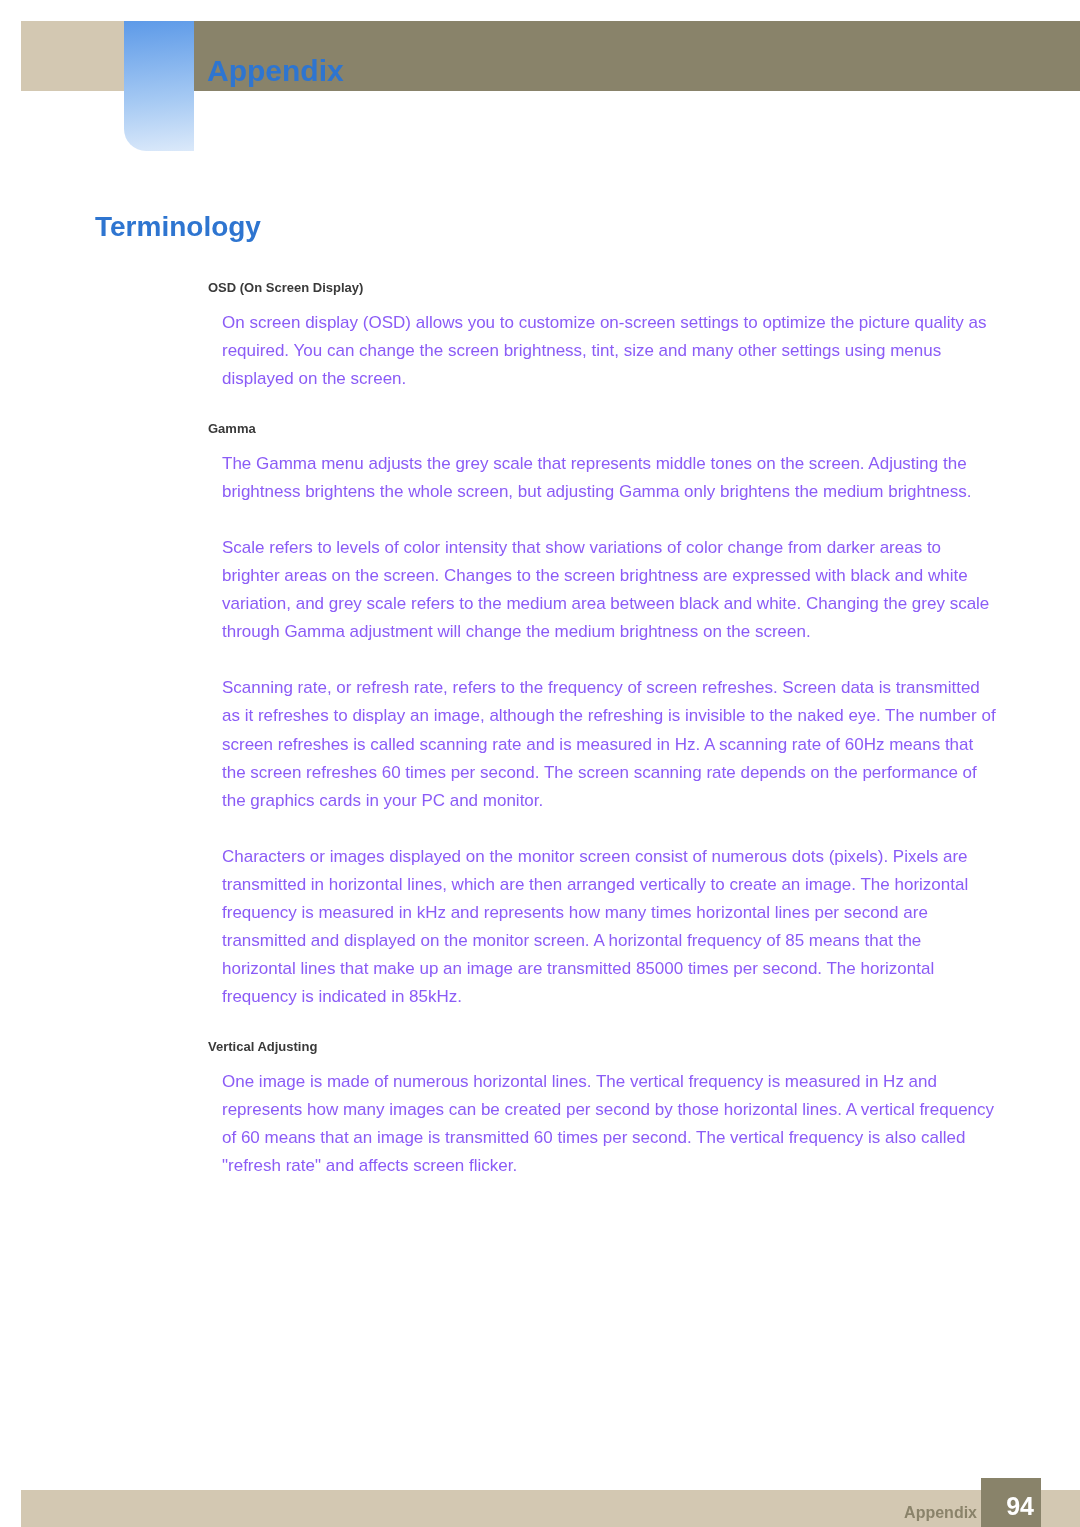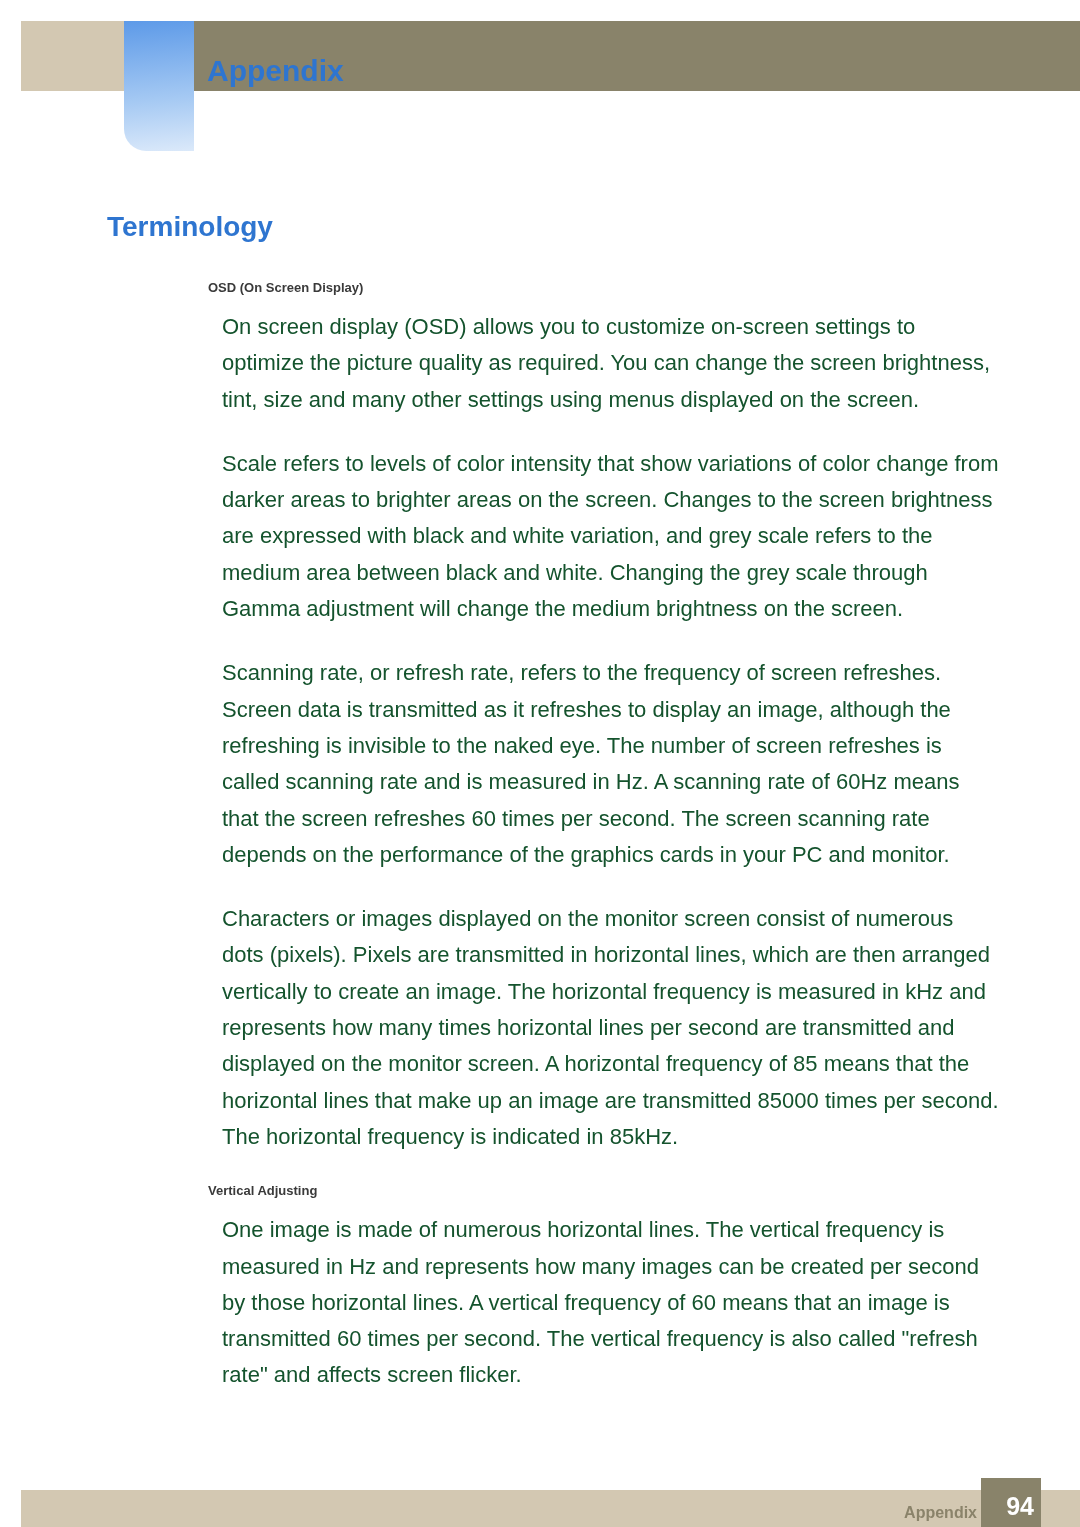--- a/index.html
+++ b/index.html
@@ -40,44 +40,44 @@
       position: absolute;
       top: 33px;
       left: 186px;
       font-size: 30px;
       font-weight: bold;
       color: #2e75d0;
     }
     .section-title {
       position: absolute;
       top: 190px;
-      left: 86px;
+      left: 74px;
       font-size: 28px;
       font-weight: bold;
       color: #2e75d0;
       text-align: right;
     }
     .content {
       position: absolute;
       top: 252px;
       left: 173px;
       right: 74px;
       color: #4a4a4a;
     }
     .term-block { margin-bottom: 28px; }
     .term-title {
       font-size: 13px;
       font-weight: bold;
       color: #3a3a3a;
       margin-bottom: 14px;
     }
     .term-body {
-      font-size: 22px;
+      font-size: 17px;
       line-height: 1.65;
-      color: #14532d;
+      color: #8b5cf6;
       padding-left: 14px;
     }
     .footer-bar {
       position: absolute;
       bottom: 0;
       left: 0;
       right: 0;
       height: 44px;
       background: #d3c8b2;
     }
@@ -116,20 +116,22 @@
 <div class="header-title">Appendix</div>
 
 <div class="section-title">Terminology</div>
 
 <div class="content">
   <div class="term-block">
     <div class="term-title">OSD (On Screen Display)</div>
     <div class="term-body">On screen display (OSD) allows you to customize on-screen settings to optimize the picture quality as required. You can change the screen brightness, tint, size and many other settings using menus displayed on the screen.</div>
   </div>
   <div class="term-block">
+    <div class="term-title">Gamma</div>
+    <div class="term-body">The Gamma menu adjusts the grey scale that represents middle tones on the screen. Adjusting the brightness brightens the whole screen, but adjusting Gamma only brightens the medium brightness.</div>
   </div>
   <div class="term-block">
     <div class="term-body">Scale refers to levels of color intensity that show variations of color change from darker areas to brighter areas on the screen. Changes to the screen brightness are expressed with black and white variation, and grey scale refers to the medium area between black and white. Changing the grey scale through Gamma adjustment will change the medium brightness on the screen.</div>
   </div>
   <div class="term-block">
     <div class="term-body">Scanning rate, or refresh rate, refers to the frequency of screen refreshes. Screen data is transmitted as it refreshes to display an image, although the refreshing is invisible to the naked eye. The number of screen refreshes is called scanning rate and is measured in Hz. A scanning rate of 60Hz means that the screen refreshes 60 times per second. The screen scanning rate depends on the performance of the graphics cards in your PC and monitor.</div>
   </div>
   <div class="term-block">
     <div class="term-body">Characters or images displayed on the monitor screen consist of numerous dots (pixels). Pixels are transmitted in horizontal lines, which are then arranged vertically to create an image. The horizontal frequency is measured in kHz and represents how many times horizontal lines per second are transmitted and displayed on the monitor screen. A horizontal frequency of 85 means that the horizontal lines that make up an image are transmitted 85000 times per second. The horizontal frequency is indicated in 85kHz.</div>
   </div>

